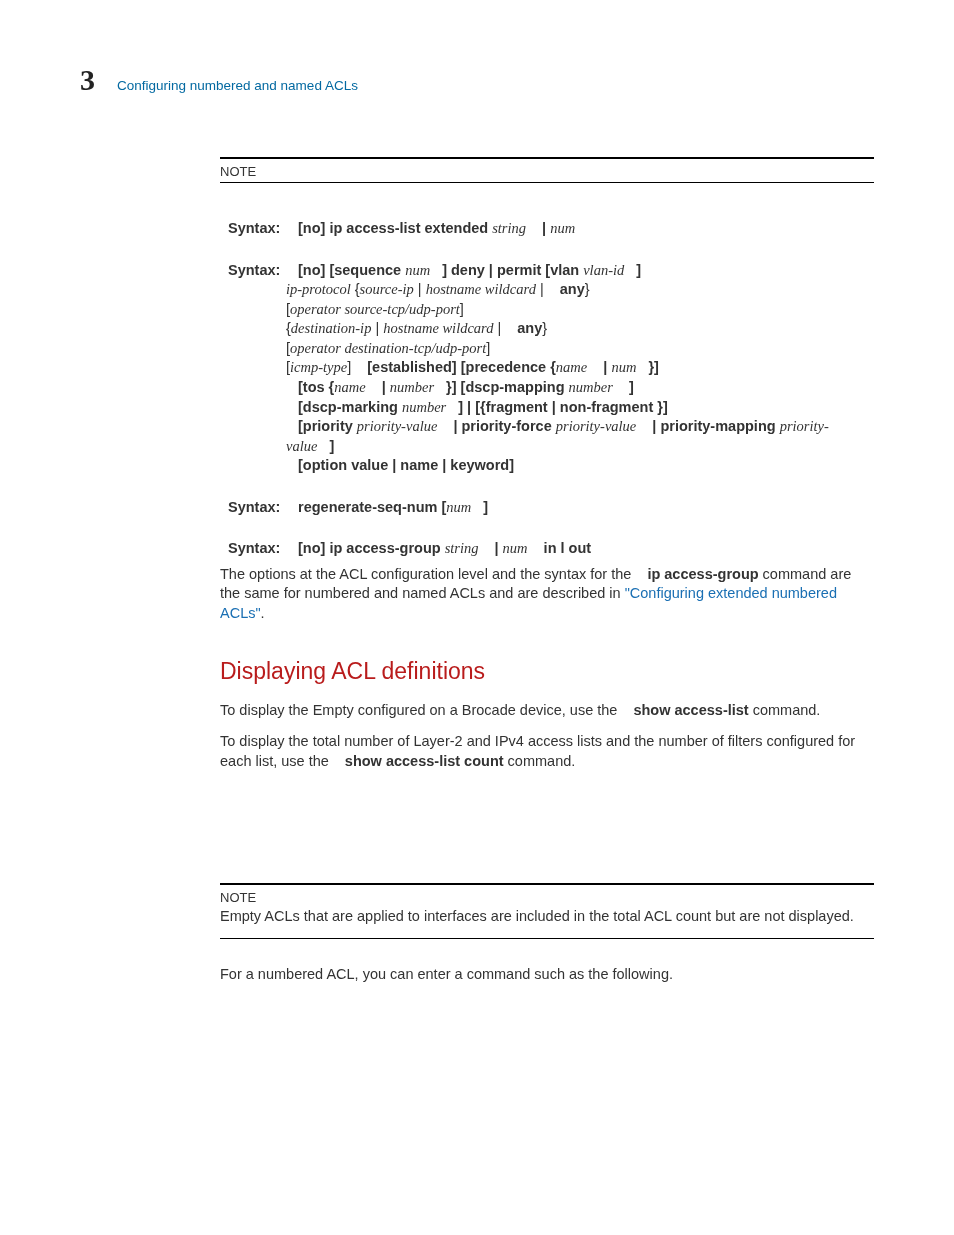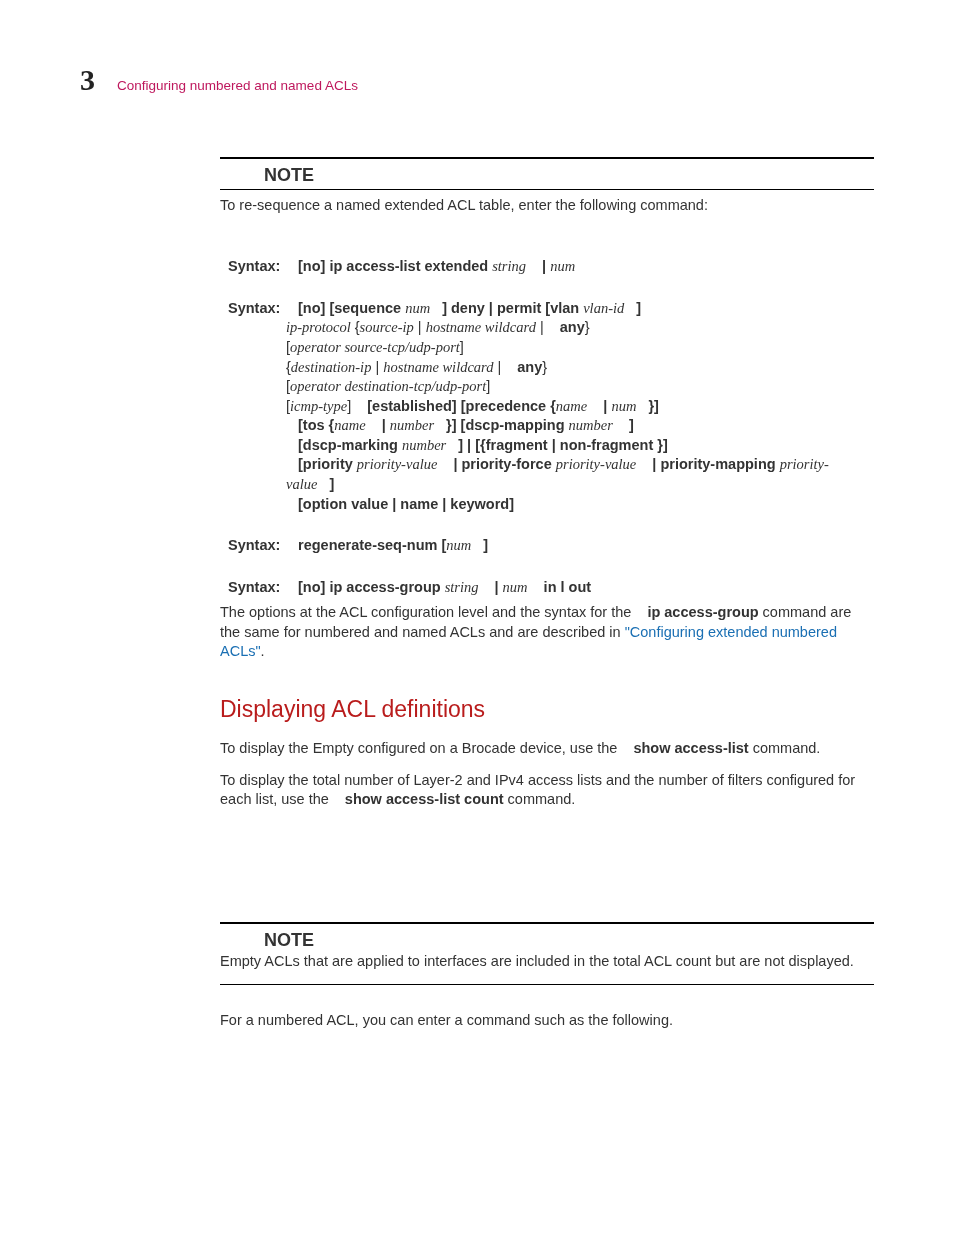--- a/index.html
+++ b/index.html
@@ -28,40 +28,39 @@
     margin-bottom: 56px;
   }
   .chapnum {
     font-family: Georgia, 'Times New Roman', serif;
     font-size: 30px;
     font-weight: 600;
     color: #222;
   }
   .runhead {
     font-size: 13.5px;
-    color: #be185d;
+    color: #0369a1;
   }
   .content {
     margin-left: 140px;
   }
   .rule {
     border: none;
     border-top: 2px solid #000;
     margin: 0 0 4px 0;
   }
   .thinrule {
     border: none;
     border-top: 1px solid #000;
     margin: 2px 0 6px 0;
   }
   .notelabel {
-    font-weight: bold;
-    font-size: 18px;
+    font-weight: normal;
+    font-size: 13px;
     margin-top: 0;
-    margin-left: 44px;
   }
   .para { margin: 6px 0 12px 0; }
   .syntax-row {
     display: flex;
     margin: 4px 8px;
   }
   .syntax-label {
     flex: 0 0 58px;
     font-weight: bold;
   }
@@ -90,21 +89,20 @@
     <div class="chapnum">3</div>
     <div class="runhead">Configuring numbered and named ACLs</div>
   </div>
 
   <div class="content">
 
     <hr class="rule">
     <div class="notelabel">NOTE</div>
     <hr class="thinrule">
 
-    <div class="para">To re-sequence a named extended ACL table, enter the following command:</div>
 
     <div style="height:26px"></div>
 
     <div class="syntax-row">
       <div class="syntax-label">Syntax:</div>
       <div class="syntax-body" id="syntax1-body"><span class="b">[no] ip access-list extended </span><span class="i">string</span><span class="b"> | </span><span class="i">num</span></div>
     </div>
 
     <div style="height:14px"></div>
 

